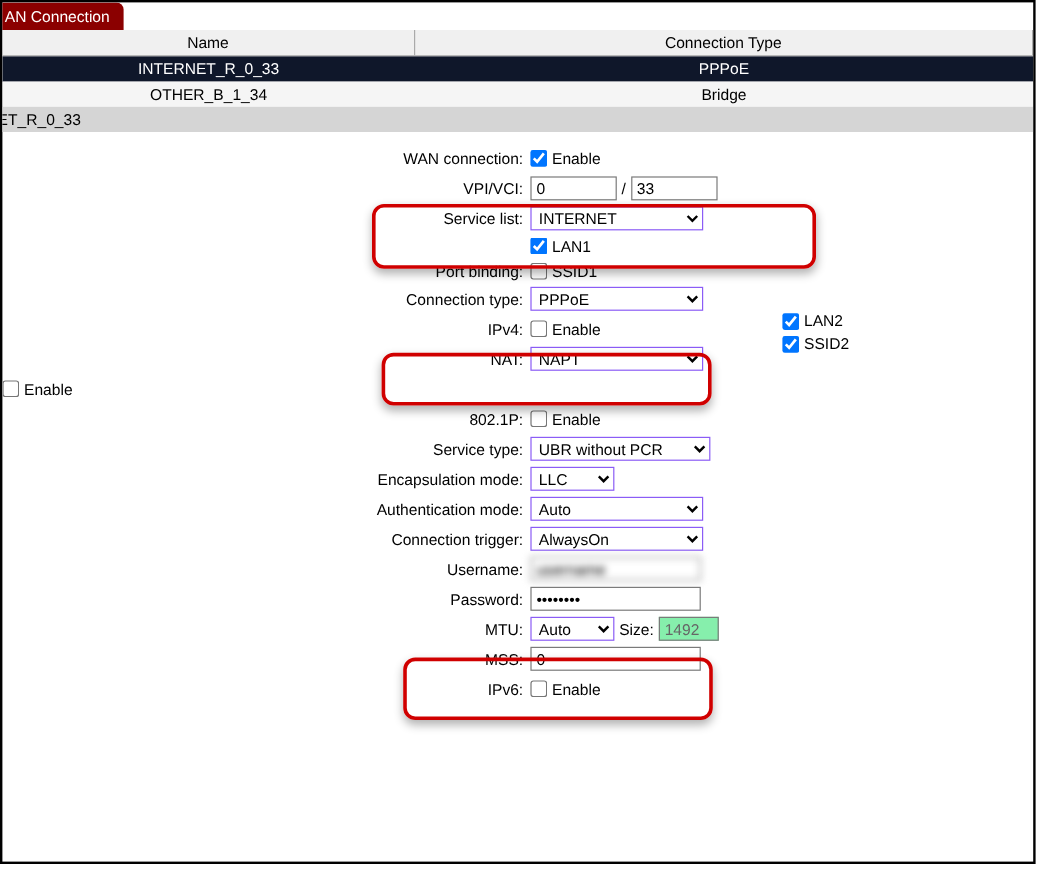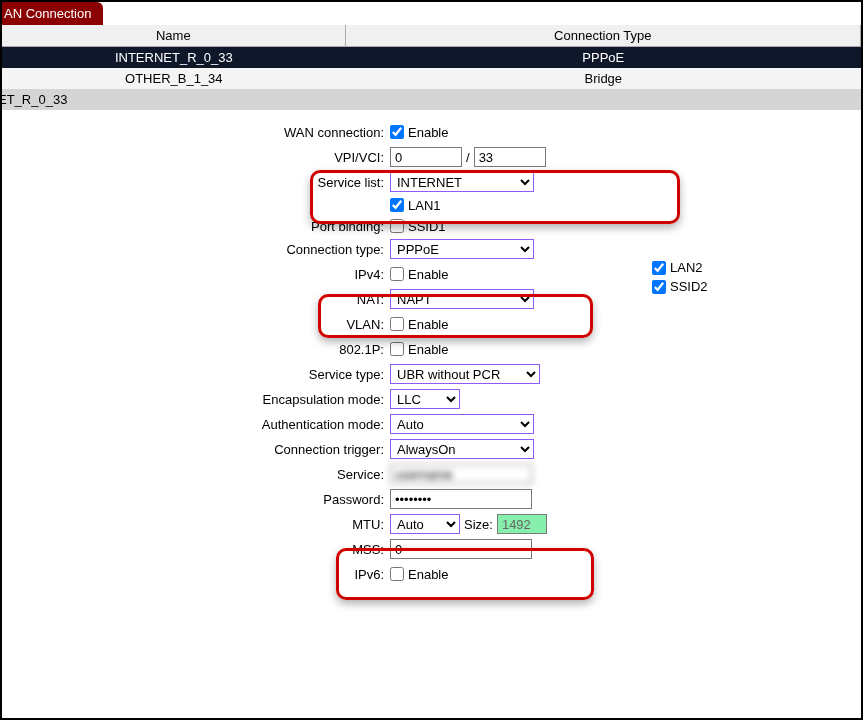--- a/index.html
+++ b/index.html
@@ -13,21 +13,21 @@
 .header-row .cell { text-align: center; padding: 3px 0; border-right: 1px solid #aaa; }
 .data-row .cell { text-align: center; padding: 3px 0; }
 .cell.name { width: 40%; }
 .cell.ctype { width: 60%; }
 .row-selected { background: #0f172a; color: #fff; }
 .row-normal { background: #f5f5f5; }
 .section-label { background: #d5d5d5; padding: 3px 6px; font-size: 13px; margin-left: -10px; width: calc(100% + 10px); }
 .form-area { padding-top: 10px; }
 .form-row { display: flex; align-items: center; min-height: 24px; margin-bottom: 1px; }
 .form-row.denser { min-height: 20px; }
-.lbl { width: 388px; text-align: right; padding-right: 6px; font-size: 13px; }
+.lbl { width: 440px; text-align: right; padding-right: 6px; font-size: 13px; }
 .ctrl { display: flex; align-items: center; gap: 4px; flex: 1; }
 .ctrl input[type="text"], .ctrl input[type="password"] { border: 1px solid #7a7a7a; padding: 1px 4px; font-size: 13px; height: 20px; }
 .ctrl input[type="text"].w70 { width: 72px; }
 .ctrl input[type="password"].w140, .ctrl input[type="text"].w140 { width: 142px; }
 .ctrl input[type="text"].w50 { width: 50px; }
 .ctrl input[type="text"].blurred { filter: blur(3px); }
 .ctrl input[type="text"].gray { background: #86efac; color: #666; }
 .ctrl select { border: 1px solid #8b5cf6; padding: 0 2px; font-size: 13px; height: 20px; background: #fff; }
 .ctrl select.w140 { width: 144px; }
 .ctrl select.w70 { width: 70px; }
@@ -140,21 +140,20 @@
     </div>
 
     <div class="form-row">
       <div class="lbl">NAT:</div>
       <div class="ctrl">
         <select class="w140"><option>NAPT</option></select>
       </div>
     </div>
 
     <div class="form-row">
-      <div class="lbl">VLAN:</div>
       <div class="ctrl">
         <label class="chk">
           <input type="checkbox" style="">
           <span>Enable</span>
         </label>
       </div>
     </div>
 
     <div class="form-row">
       <div class="lbl">802.1P:</div>
@@ -188,21 +187,21 @@
     </div>
 
     <div class="form-row">
       <div class="lbl">Connection trigger:</div>
       <div class="ctrl">
         <select class="w140"><option>AlwaysOn</option></select>
       </div>
     </div>
 
     <div class="form-row">
-      <div class="lbl">Service:</div>
+      <div class="lbl">Username:</div>
       <div class="ctrl">
         <input type="text" class="w140 blurred" value="username" style="">
       </div>
     </div>
 
     <div class="form-row">
       <div class="lbl">Password:</div>
       <div class="ctrl">
         <input type="password" class="w140" value="••••••••" style="">
       </div>

